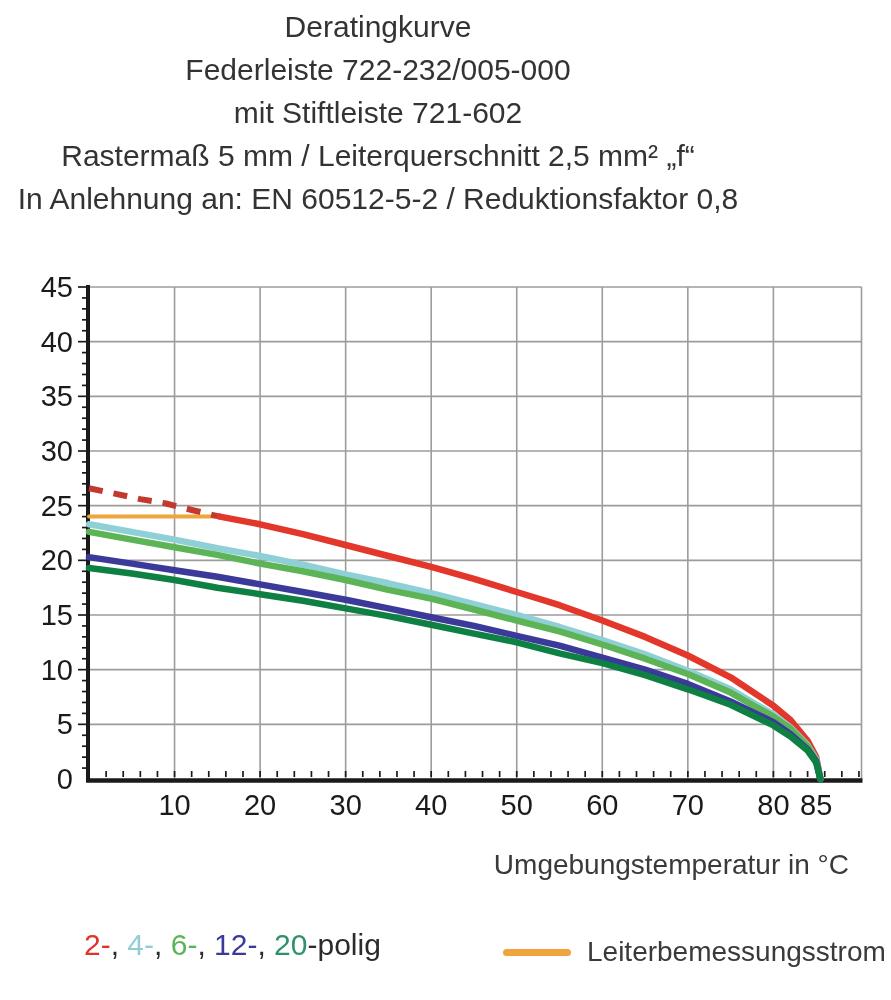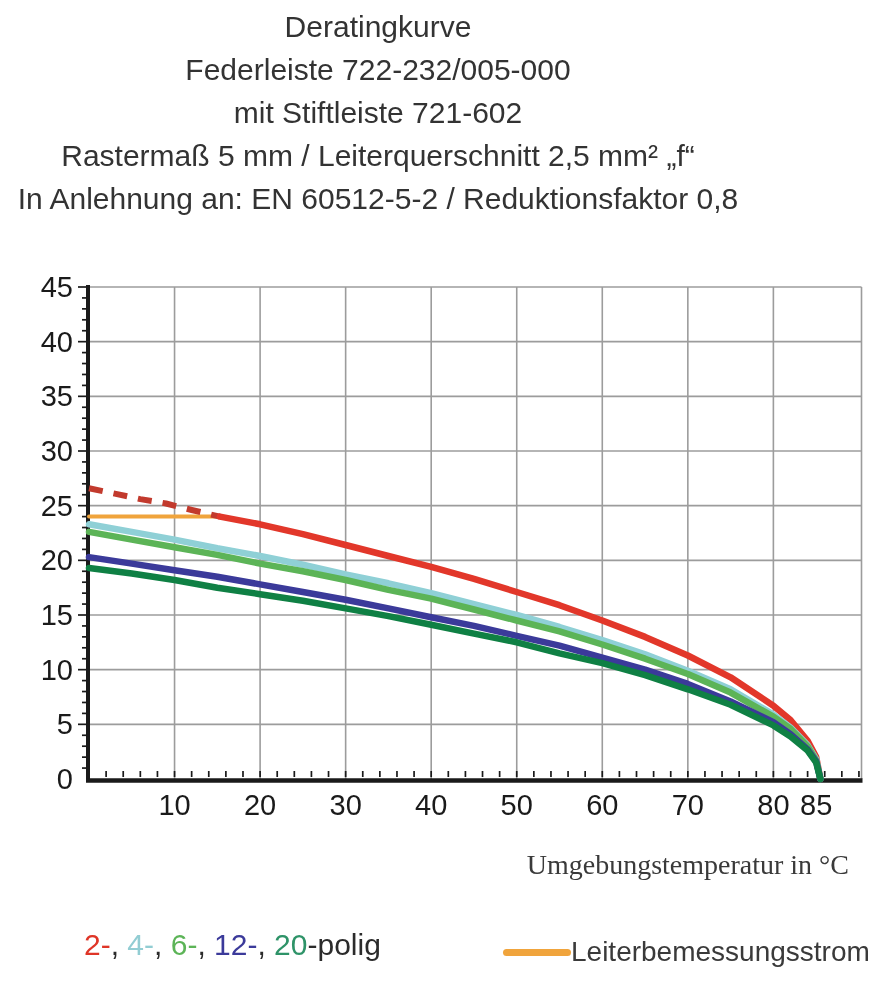--- a/index.html
+++ b/index.html
@@ -16,29 +16,29 @@
     text-align: center; color: #333333;
     font-size: 30px; line-height: 43px; letter-spacing: 0px;
   }
   .y-axis-title {
     position: absolute; left: 46px; top: 227px;
     font-size: 27px; color: #2e2e2e;
   }
   #chart { position: absolute; left: 0; top: 0; width: 891px; height: 1000px; }
   .x-axis-title {
     position: absolute; top: 849px; right: 42px;
-    font-size: 28px; color: #3a3a3a; white-space: nowrap; font-family: Liberation Serif, serif;
+    font-size: 28px; color: #3a3a3a; white-space: nowrap;
   }
   .legend-poles {
     position: absolute; left: 84px; top: 928px;
     font-size: 30px; white-space: nowrap;
   }
   .legend-line {
     position: absolute; left: 503px; top: 936px;
-    display: flex; align-items: center; gap: 0;
+    display: flex; align-items: center; gap: 16px;
   }
   .legend-line .swatch {
     width: 68px; height: 7px; border-radius: 3.5px; flex: 0 0 auto;
   }
   .legend-line .lbl {
     font-size: 28px; color: #3a3a3a; white-space: nowrap;
   }
   text { font-family: "Liberation Sans", sans-serif; }
 </style>
 </head>

